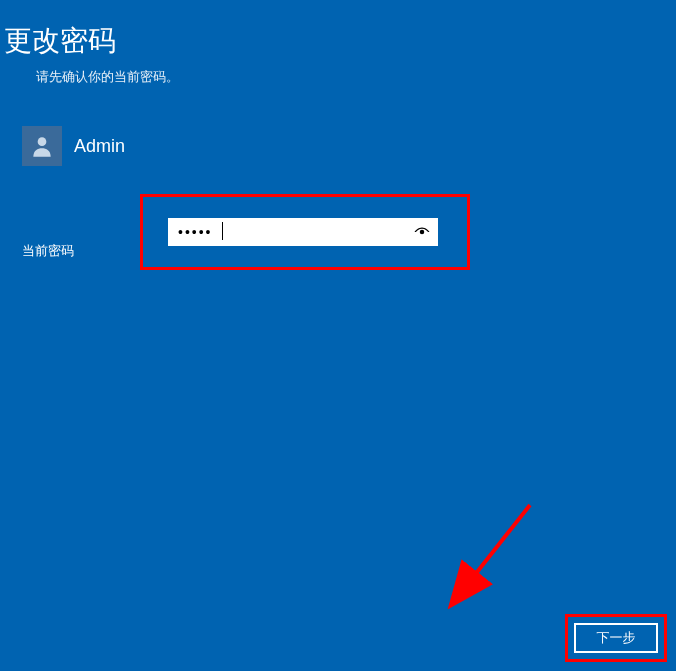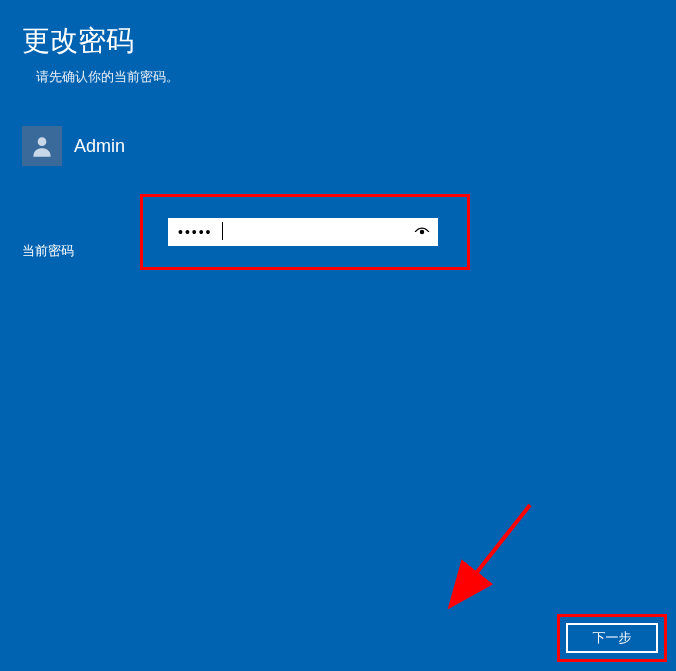--- a/index.html
+++ b/index.html
@@ -12,21 +12,21 @@
       height: 671px;
       background: #0063b1;
       font-family: "Microsoft YaHei", "Segoe UI", sans-serif;
       color: #ffffff;
       position: relative;
       overflow: hidden;
     }
     .page-title {
       font-size: 28px;
       font-weight: 300;
-      padding: 22px 0 8px 22px;
+      padding: 22px 0 8px 4px;
     }
     .page-subtitle {
       font-size: 13px;
       padding-left: 36px;
       color: #e8f0f8;
     }
     .user-row {
       display: flex;
       align-items: center;
       margin: 40px 0 0 22px;
@@ -116,21 +116,21 @@
       pointer-events: none;
     }
     .button-row {
       position: absolute;
       bottom: 18px;
       right: 18px;
       display: flex;
       gap: 20px;
     }
     .btn {
-      width: 92px;
+      width: 84px;
       height: 30px;
       border: 2px solid #ffffff;
       background: transparent;
       color: #ffffff;
       font-size: 13px;
       cursor: pointer;
       font-family: inherit;
     }
     .btn-highlight-wrap {
       position: relative;

